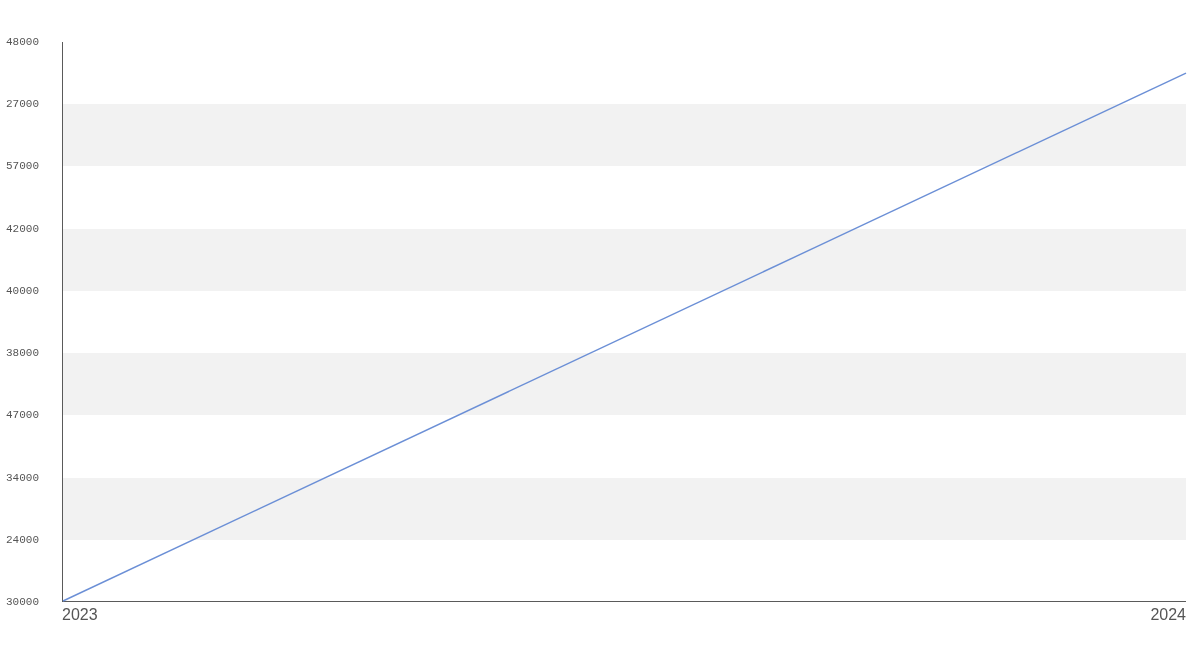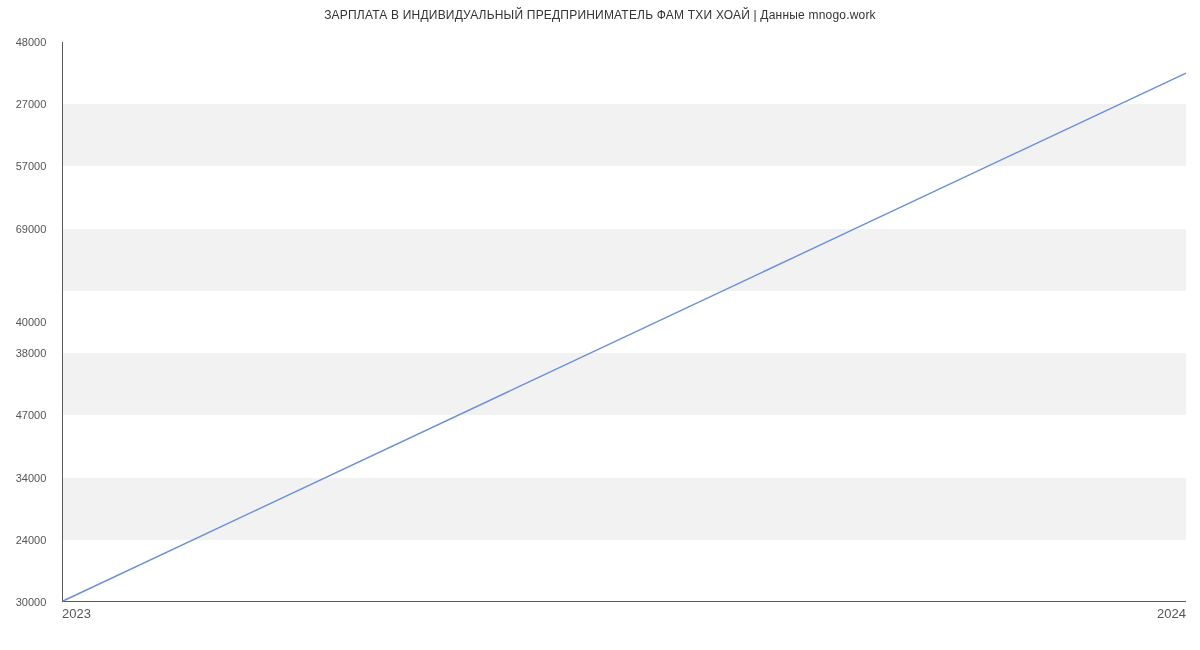--- a/index.html
+++ b/index.html
@@ -40,60 +40,60 @@
   .band {
     position: absolute;
     left: 0;
     width: 100%;
     background: #f2f2f2;
   }
   .ytick {
     position: absolute;
     right: 1144px;
     width: 50px;
-    text-align: center;
+    text-align: left;
     font-size: 11px;
     color: #555;
     transform: translateY(-50%);
+    font-family: Liberation Mono, monospace;
   }
   .xtick {
     position: absolute;
     top: 606px;
-    font-size: 13px;
+    font-size: 16px;
     color: #555;
   }
   svg.line {
     position: absolute;
     left: 0;
     top: 0;
     width: 100%;
     height: 100%;
     overflow: visible;
   }
 </style>
 </head>
 <body>
 
 <div class="container">
-  <div class="title">ЗАРПЛАТА В ИНДИВИДУАЛЬНЫЙ ПРЕДПРИНИМАТЕЛЬ ФАМ ТХИ ХОАЙ | Данные mnogo.work</div>
 
   <div class="plot" id="plot">
       <div class="band" style="top: 62.2222px; height: 62.2222px;"></div>
       <div class="band" style="top: 186.667px; height: 62.2222px;"></div>
       <div class="band" style="top: 311.111px; height: 62.2222px;"></div>
       <div class="band" style="top: 435.556px; height: 62.2222px;"></div>
     <svg class="line" id="line-svg" preserveAspectRatio="none" viewBox="0 0 1124 560">
         <path d="M0 560 L1124 31.111111111111086" fill="none" stroke="#6b8fd6" stroke-width="1.4"></path>
       </svg>
   </div>
 <div class="ytick" style="top: 602px;">30000</div>
     <div class="ytick" style="top: 539.778px;">24000</div>
     <div class="ytick" style="top: 477.556px;">34000</div>
     <div class="ytick" style="top: 415.333px;">47000</div>
     <div class="ytick" style="top: 353.111px;">38000</div>
-    <div class="ytick" style="top: 290.889px; margin-top: 31px;">40000</div>
-    <div class="ytick" style="top: 228.667px;">69000</div>
+    <div class="ytick" style="top: 290.889px;">40000</div>
+    <div class="ytick" style="top: 228.667px;">42000</div>
     <div class="ytick" style="top: 166.444px;">57000</div>
     <div class="ytick" style="top: 104.222px;">27000</div>
     <div class="ytick" style="top: 42px;">48000</div>
     <div class="xtick" style="left: 62px;">2023</div>
     <div class="xtick" style="left: 1186px; transform: translateX(-100%);">2024</div>
   </div>
 
 </body></html>

